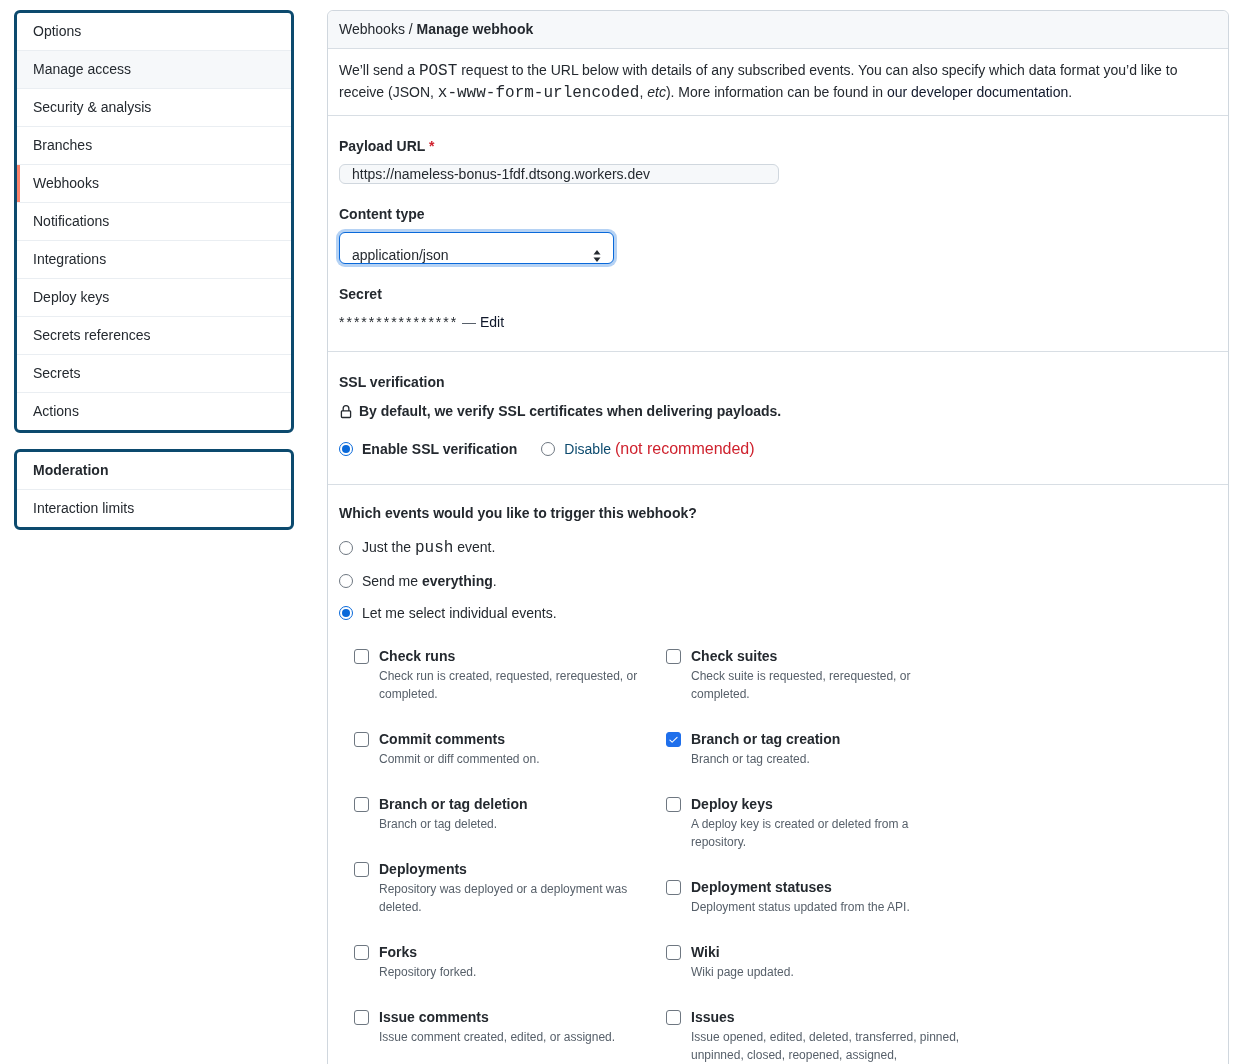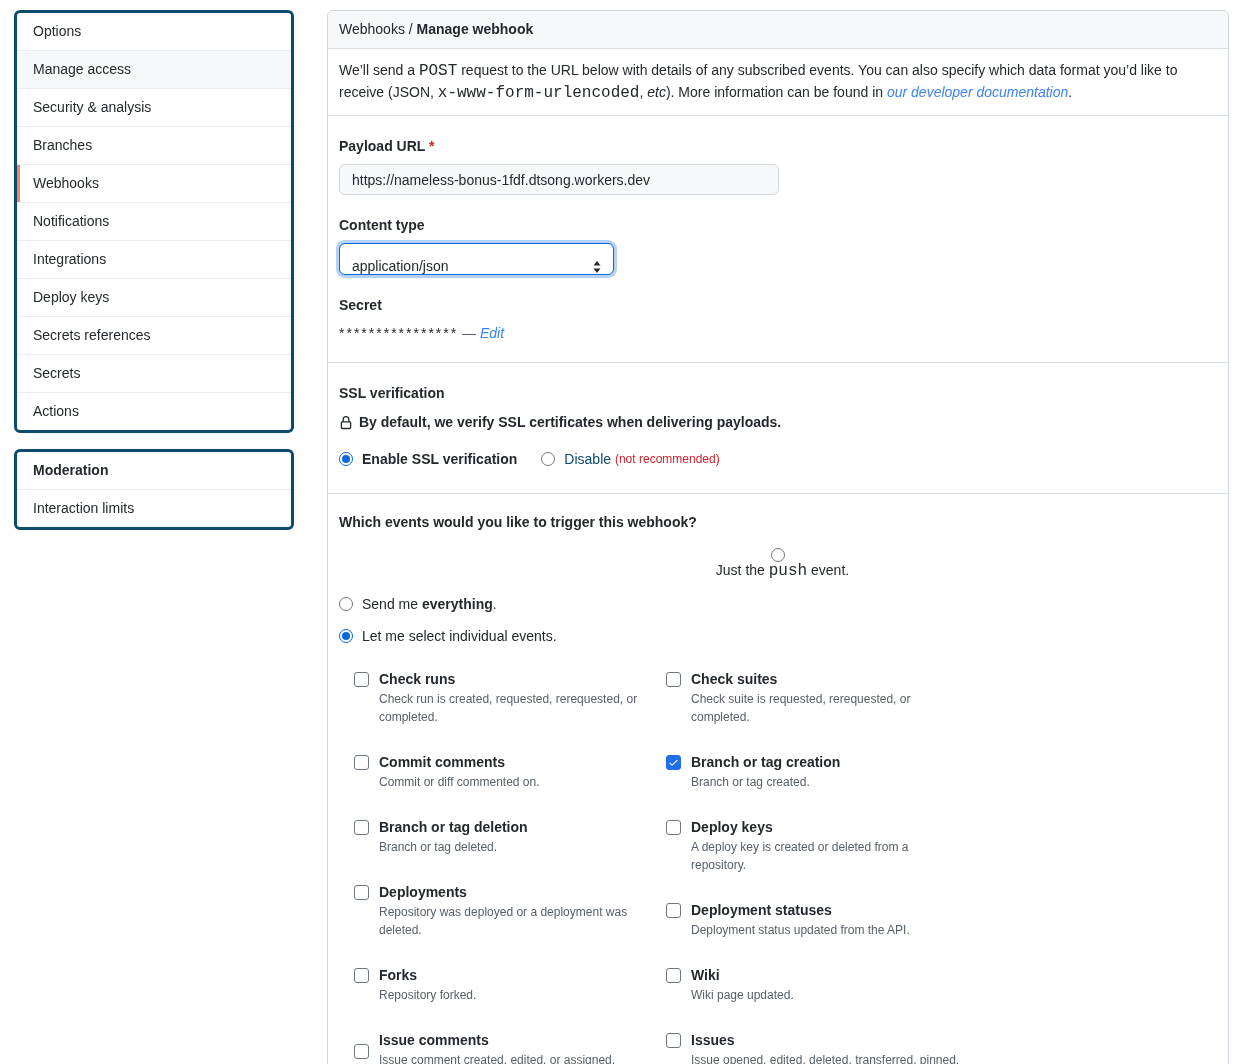--- a/index.html
+++ b/index.html
@@ -39,28 +39,28 @@
   .panel-header a { color:#24292f; text-decoration:none; }
   .panel-header .crumb-current { font-weight:bold; }
   .panel-row { padding:11px; border-bottom:1px solid #d8dee4; }
   .panel-row:last-child { border-bottom:none; }
 
   .intro p { line-height:21px; }
   .code {
     font-family:"Liberation Mono", monospace; font-size:16px;
   }
   .em { font-style:italic; }
-  a.link { color:#3b82f6; text-decoration:none; cursor:pointer;font-style:italic; }
+  a.link { color:#0f172a; text-decoration:none; cursor:pointer; }
 
   
   .form-row { padding:20px 11px 18px 11px; }
   .field-label { font-weight:bold; line-height:21px; margin-bottom:7px; }
   .req { color:#cf222e; font-weight:bold; }
   .payload-input {
-    width:440px; height:31px; padding:5px 12px;
+    width:440px; height:20px; padding:5px 12px;
     font-family:"Liberation Sans", sans-serif; font-size:14px; color:#24292f;
     background:#f6f8fa; border:1px solid #d0d7de; border-radius:6px; outline:none;
   }
   .mt20 { margin-top:20px; }
   .select {
     width:275px; height:32px; margin-top:1px;
     display:flex; align-items:flex-end; justify-content:space-between;
     padding:0 10px 0 12px; background:#fff;
     border:1px solid #0969da; border-radius:6px;
     box-shadow:0 0 0 3px rgba(9,105,218,0.3);
@@ -80,27 +80,27 @@
     border:1px solid #6e7781; background:#fff; position:relative; cursor:pointer;
   }
   .radio.checked { border-color:#0969da; }
   .radio.checked::after {
     content:""; position:absolute; left:50%; top:50%; width:8px; height:8px;
     margin:-4px 0 0 -4px; border-radius:50%; background:#0969da;
   }
   .radio-label { margin-left:9px; cursor:pointer; }
   .bold { font-weight:bold; }
   .danger { color:#0c4a6e; }
-  .danger-note { color:#cf222e; font-size:12px; }
+  .danger-note { color:#cf222e; font-size:16px; }
   .gap24 { width:24px; flex:none; }
 
   
   .events-row { padding:18px 11px 24px 11px; }
   .trigger-option { display:flex; align-items:center; margin-top:16px; }
-  .trigger-option.first { margin-top:15px;flex-direction:column; }
+  .trigger-option.first { margin-top:15px; }
   .events-grid { display:flex; margin-left:15px; margin-top:25px; }
   .events-col { width:312px; }
   .evt { display:flex; margin-bottom:26px; cursor:pointer; }
   .cb {
     flex:none; width:15px; height:15px; margin-top:3px;
     border:1px solid #6e7781; border-radius:3px; background:#fff;
     display:flex; align-items:center; justify-content:center; cursor:pointer;
   }
   .cb svg { display:none; }
   .cb.checked { background:#1f6feb; border-color:#1f6feb; }
@@ -243,21 +243,21 @@
           </label>
 
           <label class="evt">
             <span class="cb"></span>
             <span class="evt-text">
                 <span class="evt-title">Forks</span>
                 <span class="evt-desc">Repository forked.</span>
               </span>
           </label>
 
-          <label class="evt" style="margin-top:22px;align-items:center;">
+          <label class="evt" style="margin-top:22px;">
             <span class="cb"></span>
             <span class="evt-text">
                 <span class="evt-title">Issue comments</span>
                 <span class="evt-desc">Issue comment created, edited, or assigned.</span>
               </span>
           </label>
 
         </div>
         <div class="events-col">
 

